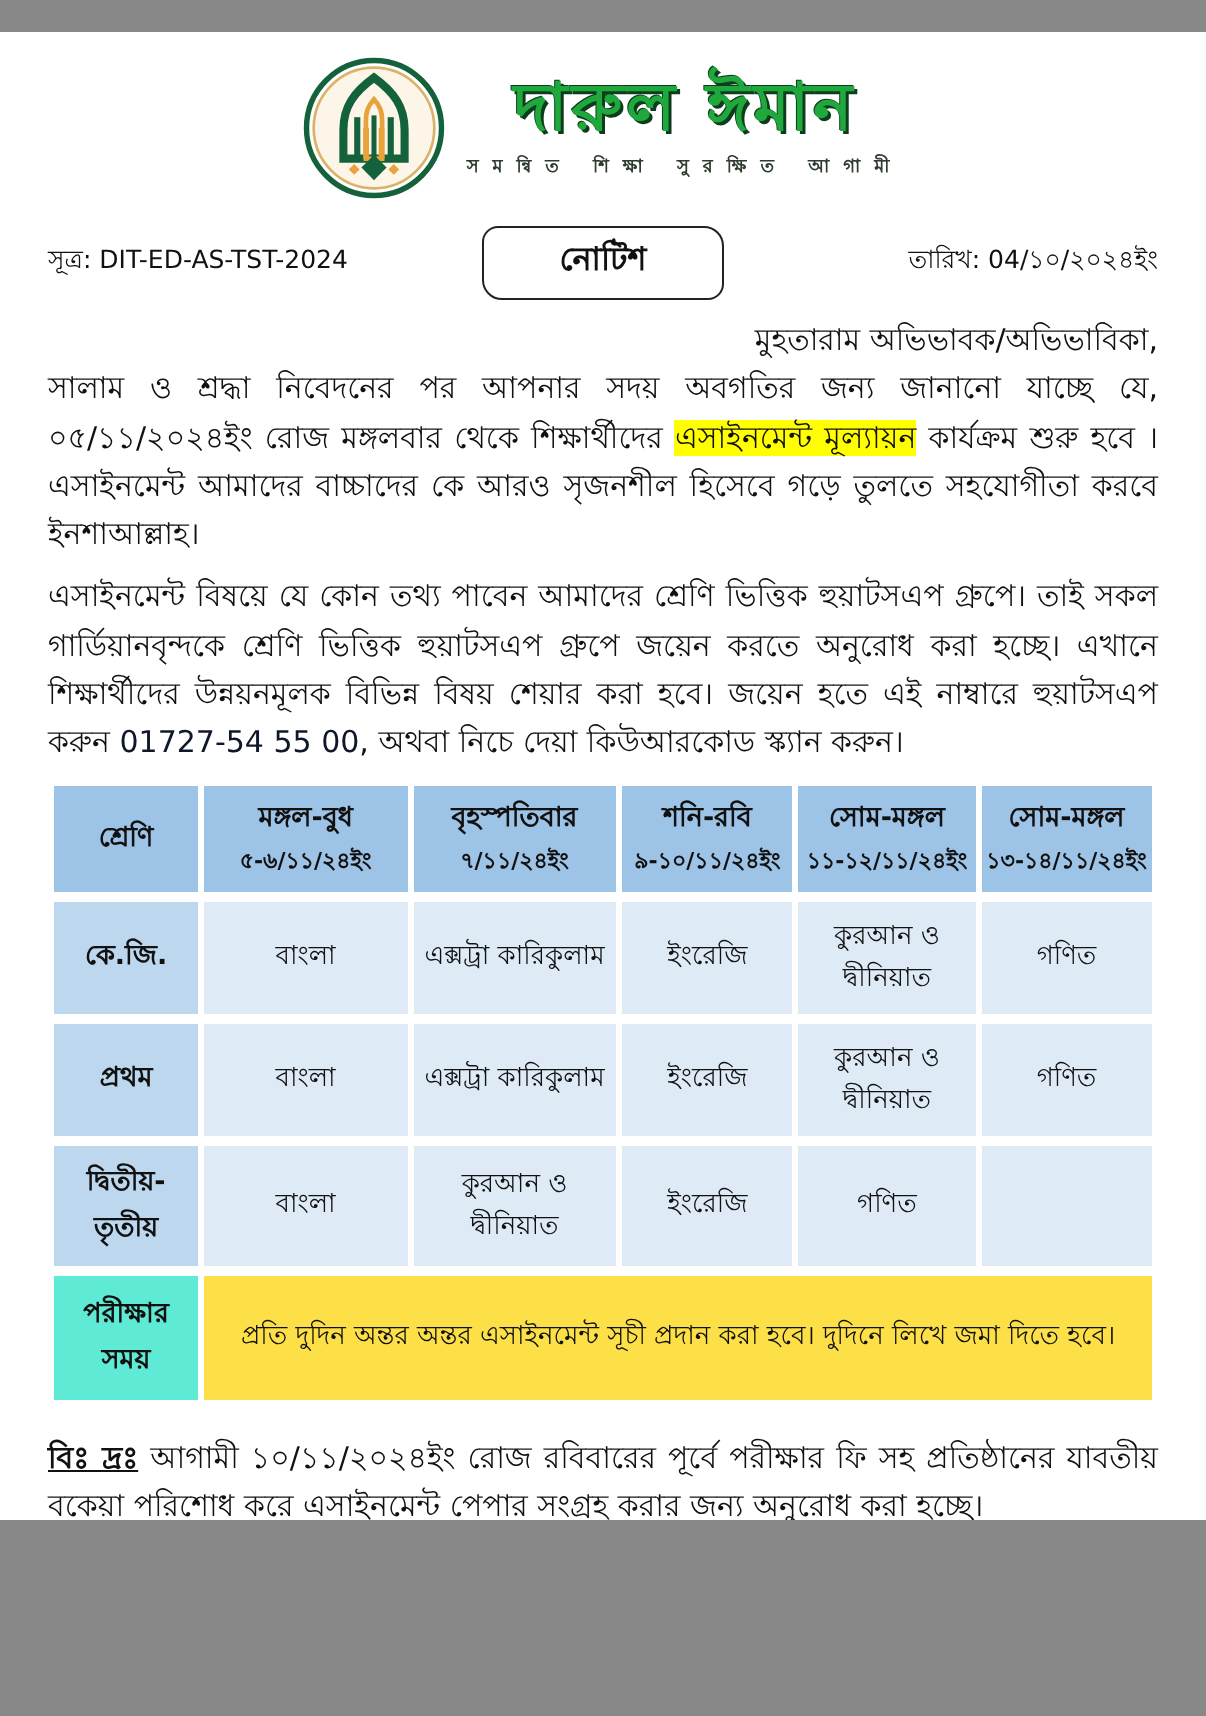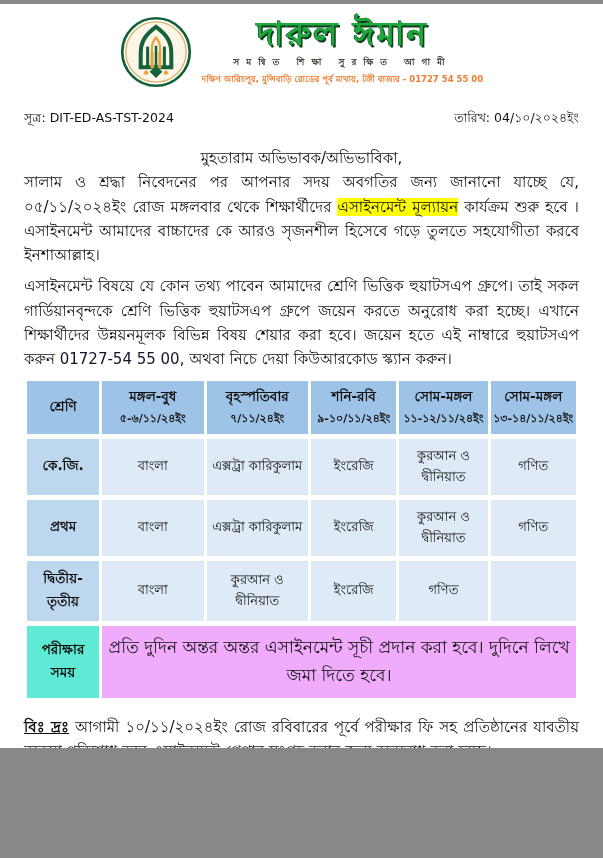--- a/index.html
+++ b/index.html
@@ -1,19 +1,19 @@
 <!DOCTYPE html>
 <html><head>
 <meta charset="utf-8">
 <style>
   * { margin:0; padding:0; box-sizing:border-box; }
   html,body { background:#888; }
   body { font-family:"DejaVu Sans","Liberation Sans",sans-serif; }
   .page {
-    position:relative; width:603px; height:744px; margin:4px auto;
+    position:relative; width:603px; height:744px; margin:16px auto;
     background:#fff; overflow:hidden; padding:8px 24px 0 24px; color:#111;
   }
   
   .header { display:flex; justify-content:center; align-items:center; gap:10px; height:80px; }
   .logo { width:72px; height:72px; flex:0 0 auto; }
   .head-text { display:flex; flex-direction:column; align-items:center; }
   .inst-name {
     font-size:33px; font-weight:bold; line-height:1.05; color:#1fa83c;
     text-shadow:1.5px 1.5px 0 #0d3d1d, -0.5px -0.5px 0 #0d3d1d; letter-spacing:2px;
   }
@@ -22,35 +22,35 @@
   
   .meta { display:flex; justify-content:space-between; align-items:center; margin-top:10px; height:34px; }
   .ref, .date { font-size:12.5px; width:200px; }
   .date { text-align:right; }
   .notice-box {
     border:1.6px solid #222; border-radius:8px 10px 8px 10px; background:#fff;
     padding:3px 38px 5px 38px; font-size:16px; font-weight:bold;
   }
   
   .bodytext { margin-top:10px; font-size:15px; line-height:1.62; text-align:justify; }
-  .salutation { text-align:center; }
+  .salutation { text-align:right; }
   .para2 { margin-top:7px; }
   .hl { background:#ffff00; }
   .phone { color:#0f172a; }
   
   .tbl-title { text-align:center; font-size:19px; font-weight:bold; margin-top:12px; }
   table.sched { width:100%; border-collapse:separate; border-spacing:3px 5px; margin-top:4px; }
   table.sched th, table.sched td { text-align:center; vertical-align:middle; }
   th.col-head { background:#9dc3e6; font-weight:bold; padding:5px 2px; }
   th.col-head .day { font-size:13.5px; display:block; }
   th.col-head .dt  { font-size:11px; font-weight:bold; display:block; margin-top:1px; }
   td.cls { background:#bdd7ee; font-weight:bold; font-size:13.5px; padding:7px 2px; }
   td.sub { background:#deebf7; font-size:13px; padding:7px 2px; }
   td.exam-label { background:#5eead4; font-weight:bold; font-size:13.5px; padding:8px 2px; }
-  td.exam-text  { background:#f0abfc; font-size:17px; text-align:left; padding:8px 6px; }
+  td.exam-text  { background:#fde047; font-size:13px; text-align:left; padding:8px 6px; }
   
   .note { margin-top:12px; font-size:15px; line-height:1.6; text-align:justify; }
   .note .nb { text-decoration:underline; font-weight:bold; }
   .fee { margin-top:12px; font-size:16px; font-weight:bold; }
   .fee .bullet { margin-right:10px; font-size:14px; }
   
   .bottom { display:flex; justify-content:space-between; margin-top:14px; }
   .wa-col { margin-left:36px; width:118px; display:flex; flex-direction:column; }
   .wa-label {
     border:1.5px solid #ed7d31; text-align:center; padding:3px 0 5px 0; background:#fff;
@@ -75,26 +75,26 @@
       <rect x="38.6" y="33" width="2.8" height="24" fill="#14623c"></rect>
       <rect x="42.6" y="40" width="3.2" height="17" fill="#e8a33d"></rect>
       <rect x="47.6" y="34" width="3.4" height="23" fill="#14623c"></rect>
       <path d="M40 55 L47 62 L40 69 L33 62 Z" fill="#14623c"></path>
       <path d="M29 60 L32 63 L29 66 L26 63 Z" fill="#e8a33d"></path>
       <path d="M51 60 L54 63 L51 66 L48 63 Z" fill="#e8a33d"></path>
     </svg>
     <div class="head-text">
       <div class="inst-name">দারুল ঈমান</div>
       <div class="tagline">সমন্বিত শিক্ষা সুরক্ষিত আগামী</div>
-      <div class="addr">দক্ষিণ আরিচপুর, মুন্সিবাড়ি রোডের পূর্ব মাথায়, টঙ্গী বাজার - 01727 54 55 00</div>
     </div>
   </div>
 
   <div class="meta">
     <div class="ref">সূত্র: DIT-ED-AS-TST-2024</div>
+    <div class="notice-box">নোটিশ</div>
     <div class="date">তারিখ: 04/১০/২০২৪ইং</div>
   </div>
 
   <div class="bodytext">
     <div class="salutation">মুহতারাম অভিভাবক/অভিভাবিকা,</div>
     <div class="para1"><span>সালাম ও শ্রদ্ধা নিবেদনের পর আপনার সদয় অবগতির জন্য জানানো যাচ্ছে যে, ০৫/১১/২০২৪ইং রোজ মঙ্গলবার থেকে শিক্ষার্থীদের </span><span class="hl">এসাইনমেন্ট মূল্যায়ন</span><span> কার্যক্রম শুরু হবে । এসাইনমেন্ট আমাদের বাচ্চাদের কে আরও সৃজনশীল হিসেবে গড়ে তুলতে সহযোগীতা করবে ইনশাআল্লাহ।</span></div>
     <div class="para2"><span>এসাইনমেন্ট বিষয়ে যে কোন তথ্য পাবেন আমাদের শ্রেণি ভিত্তিক হুয়াটসএপ গ্রুপে। তাই সকল গার্ডিয়ানবৃন্দকে শ্রেণি ভিত্তিক হুয়াটসএপ গ্রুপে জয়েন করতে অনুরোধ করা হচ্ছে। এখানে শিক্ষার্থীদের উন্নয়নমূলক বিভিন্ন বিষয় শেয়ার করা হবে। জয়েন হতে এই নাম্বারে হুয়াটসএপ করুন </span><span class="phone">01727-54 55 00</span><span>, অথবা নিচে দেয়া কিউআরকোড  স্ক্যান করুন।</span></div>
   </div>
 
   <table class="sched">

